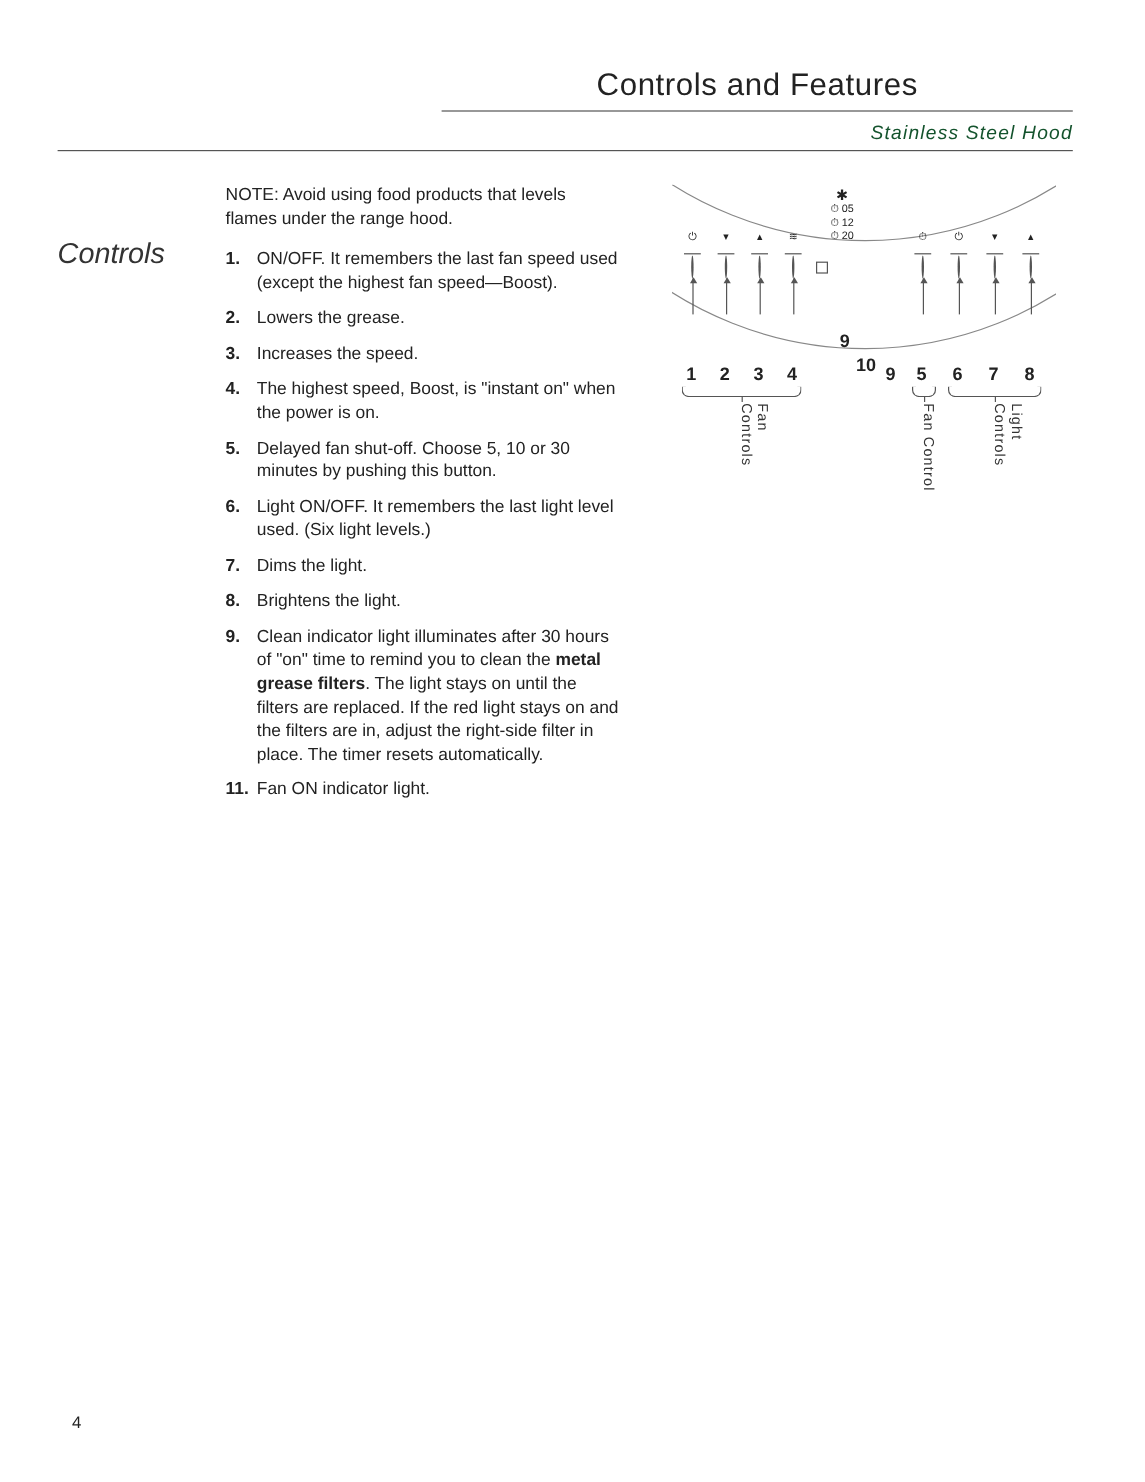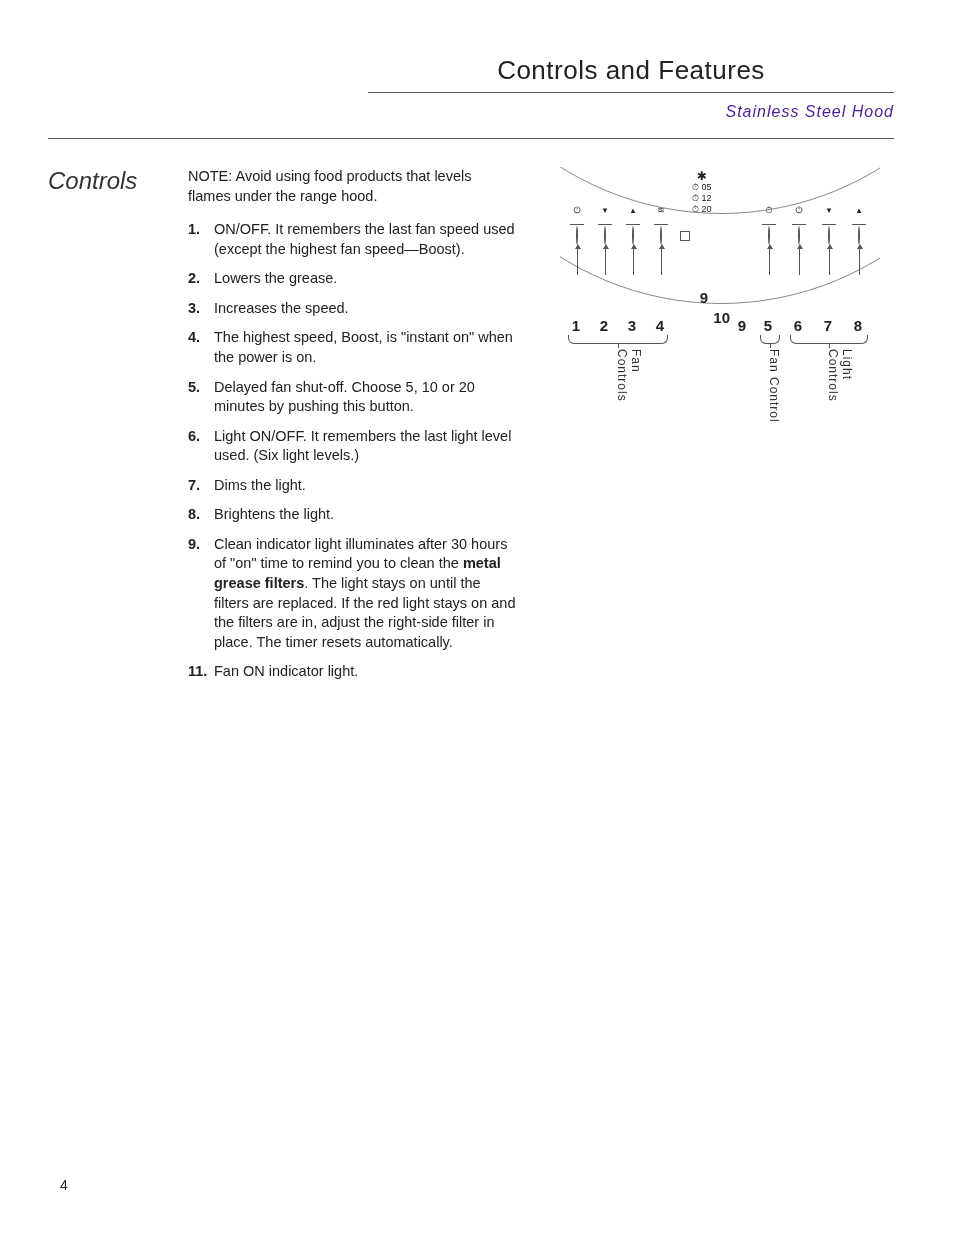--- a/index.html
+++ b/index.html
@@ -24,40 +24,41 @@
     letter-spacing: 0.5px;
     margin-left: 320px;
     padding-bottom: 6px;
     border-bottom: 1px solid #555;
   }
   .sub-title {
     text-align: right;
     font-style: italic;
     font-size: 16px;
     letter-spacing: 1px;
-    color: #4c1d95;
+    color: #14532d;
     margin-top: 10px;
-    margin-bottom: 17px;
+    margin-bottom: 4px;
   }
   .hr {
     border: none;
     border-top: 1px solid #555;
     margin: 0;
   }
   .content {
     display: flex;
     margin-top: 28px;
   }
   .side-heading {
     width: 140px;
     flex-shrink: 0;
     font-style: italic;
     font-size: 24px;
     font-weight: 300;
     color: #333;
+    margin-top: 44px;
   }
   .body-col {
     width: 330px;
     flex-shrink: 0;
     font-size: 14.5px;
     line-height: 1.35;
   }
   .note-line {
     margin-bottom: 14px;
   }
@@ -225,21 +226,21 @@
         <li>
             <span class="num">3.</span>
             <span class="txt">Increases the speed.</span>
           </li>
         <li>
             <span class="num">4.</span>
             <span class="txt">The highest speed, Boost, is "instant on" when the power is on.</span>
           </li>
         <li>
             <span class="num">5.</span>
-            <span class="txt">Delayed fan shut-off. Choose 5, 10 or 20 minutes by pushing this button.</span>
+            <span class="txt">Delayed fan shut-off. Choose 5, 10 or 30 minutes by pushing this button.</span>
           </li>
         <li>
             <span class="num">6.</span>
             <span class="txt">Light ON/OFF. It remembers the last light level used. (Six light levels.)</span>
           </li>
         <li>
             <span class="num">7.</span>
             <span class="txt">Dims the light.</span>
           </li>
         <li>

